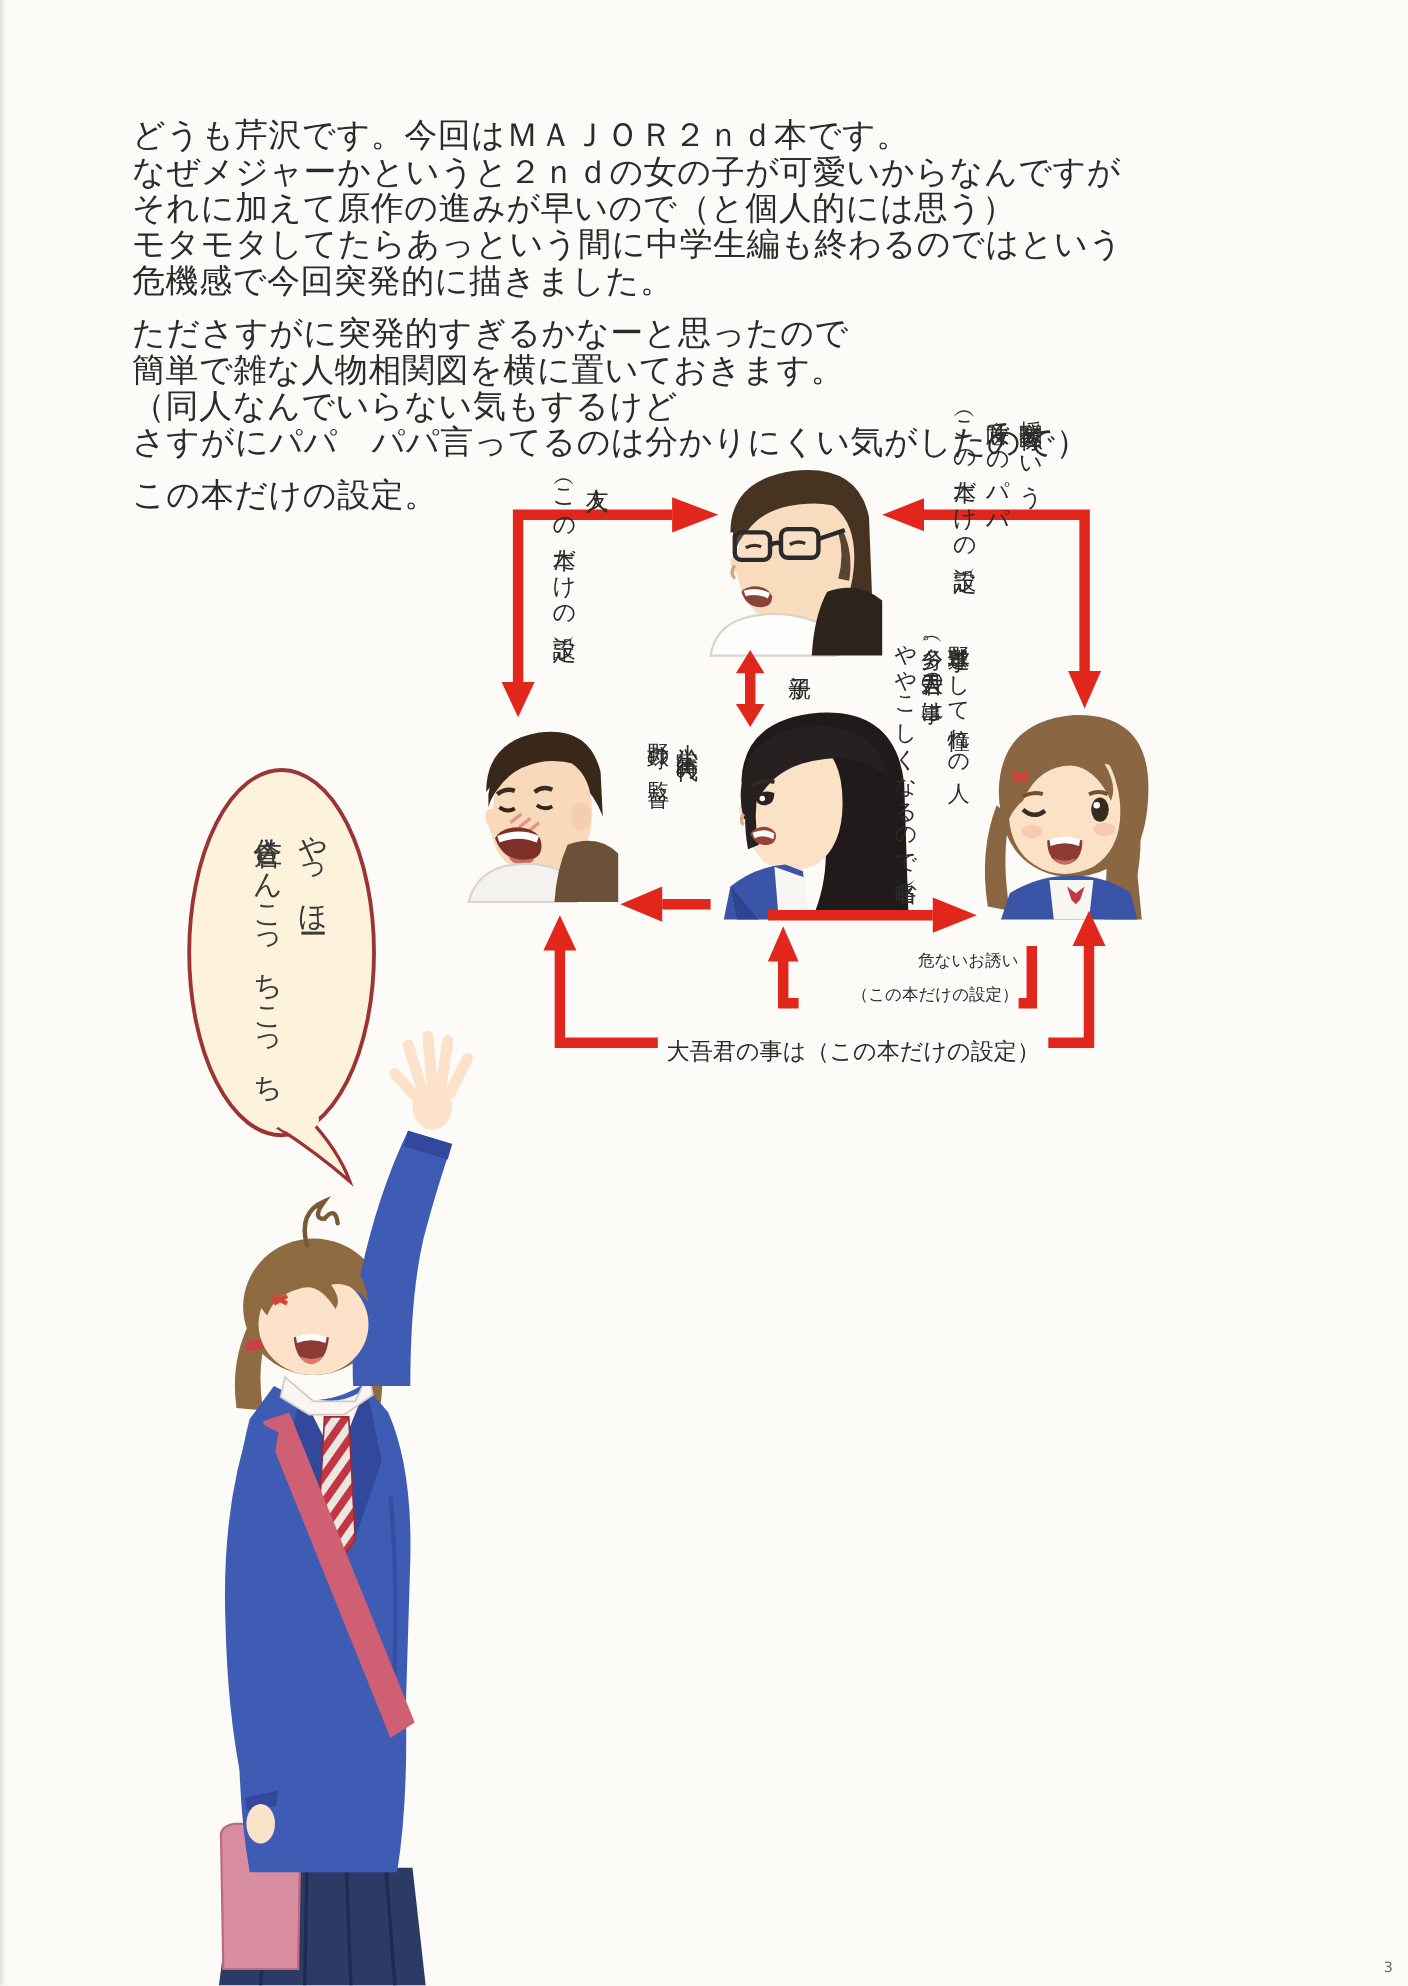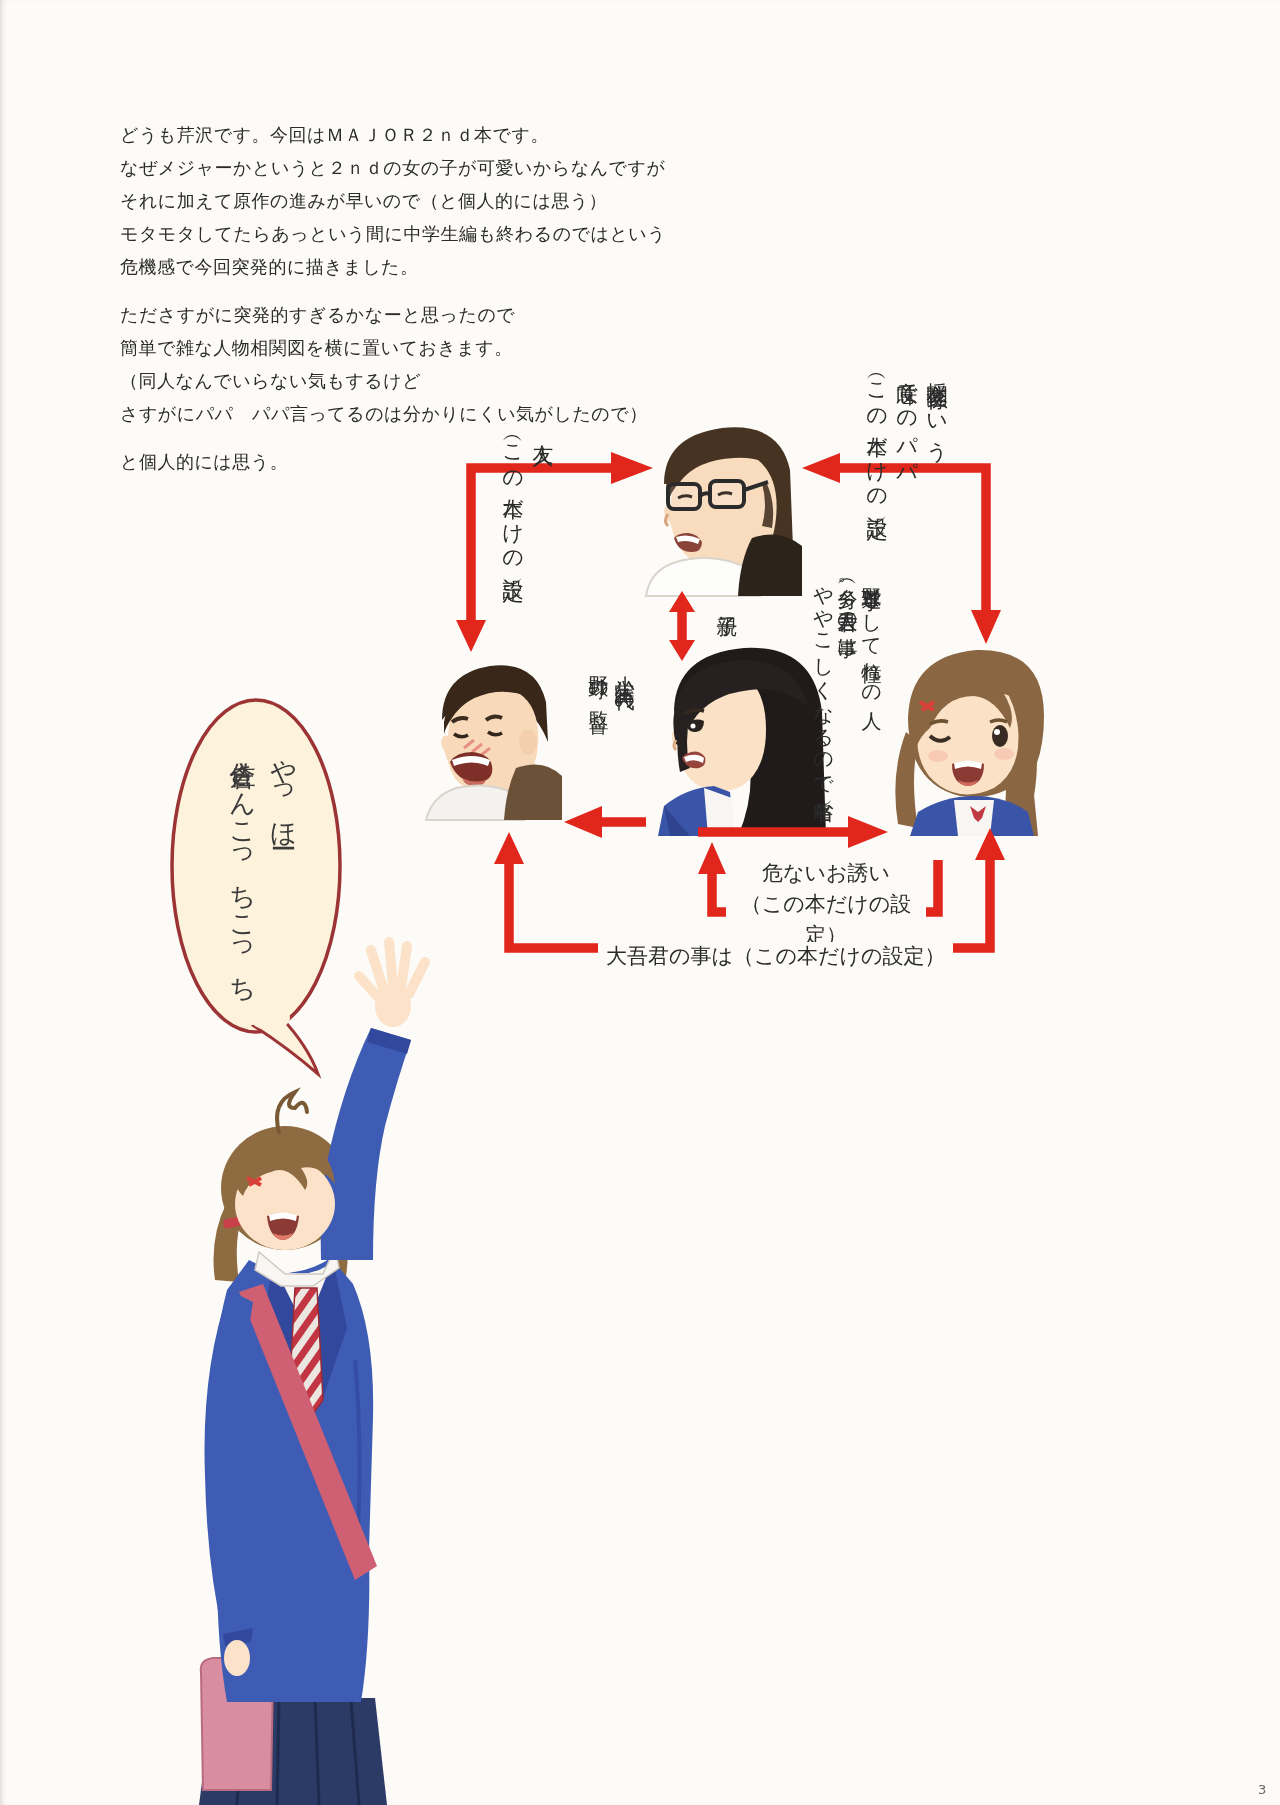--- a/index.html
+++ b/index.html
@@ -8,40 +8,40 @@
   body {
     position:relative;
     font-family:"DejaVu Sans", sans-serif;
     background:var(--page-bg, #fcfbf7);
     color:var(--text-dark, #2b2b2b);
     overflow:hidden;
   }
   .page { position:absolute; inset:0; box-shadow: inset 5px 0 7px -5px rgba(0,0,0,.22); }
   .group { display:contents; }
 
-  .intro { position:absolute; left:120px; top:118px; font-size:18px; line-height:33px; letter-spacing:.5px; }
+  .intro { position:absolute; left:120px; top:107px; font-size:30px; line-height:33px; letter-spacing:.5px; }
   .intro p { white-space:pre-line; margin-bottom:15px; }
 
   .vlabel {
     position:absolute;
     writing-mode:vertical-rl;
     white-space:pre-line;
     font-size:21px;
     line-height:30px;
     letter-spacing:2px;
     color:var(--text-dark, #2b2b2b);
   }
   #label-papa   { left:862px; top:366px; height:260px; }
   #label-friend { left:498px; top:428px; height:230px; }
   #label-oyako  { left:712px; top:598px; height:70px;  }
   #label-admire { left:812px; top:572px; height:268px; font-size:20px; line-height:24px; letter-spacing:1px; }
   #label-coach  { left:586px; top:660px; height:170px; font-size:20px; line-height:26px; letter-spacing:4px; }
 
   .hlabel { position:absolute; white-space:pre-line; background:var(--page-bg, #fcfbf7); }
-  #label-invite { left:726px; top:858px; width:200px; font-size:21px; line-height:31px; text-align:center; }
+  #label-invite { left:726px; top:858px; width:200px; font-size:15px; line-height:31px; text-align:right; }
   #label-suspicious { left:598px; top:942px; font-size:21px; padding:0 8px; }
 
   svg { position:absolute; overflow:visible; }
   .ar { stroke:var(--arrow-red, #e1261c); stroke-width:9.5px; fill:none; }
   .ah { fill:var(--arrow-red, #e1261c); }
 
   #portrait-papa       { left:640px; top:418px; }
   #portrait-coach      { left:424px; top:650px; }
   #portrait-girl-black { left:646px; top:640px; }
   #portrait-girl-brown { left:886px; top:640px; }
@@ -73,21 +73,21 @@
     <div class="intro">
       <p>どうも芹沢です。今回はＭＡＪＯＲ２ｎｄ本です。
 なぜメジャーかというと２ｎｄの女の子が可愛いからなんですが
 それに加えて原作の進みが早いので（と個人的には思う）
 モタモタしてたらあっという間に中学生編も終わるのではという
 危機感で今回突発的に描きました。</p>
       <p>たださすがに突発的すぎるかなーと思ったので
 簡単で雑な人物相関図を横に置いておきます。
 （同人なんでいらない気もするけど
 さすがにパパ　パパ言ってるのは分かりにくい気がしたので）</p>
-      <p>と個人的には思う。</p>
+      <p>この本だけの設定。</p>
     </div>
   </section>
 
   
   <section class="group">
 
     
     <svg id="portrait-papa" width="162" height="178" viewBox="0 0 162 178">
       <g>
         <path d="M24,66 Q24,18 82,10 Q140,4 150,52 L153,130 Q150,160 142,176 L118,178 Q128,130 126,96 L118,60 Z" fill="#463322"></path>

